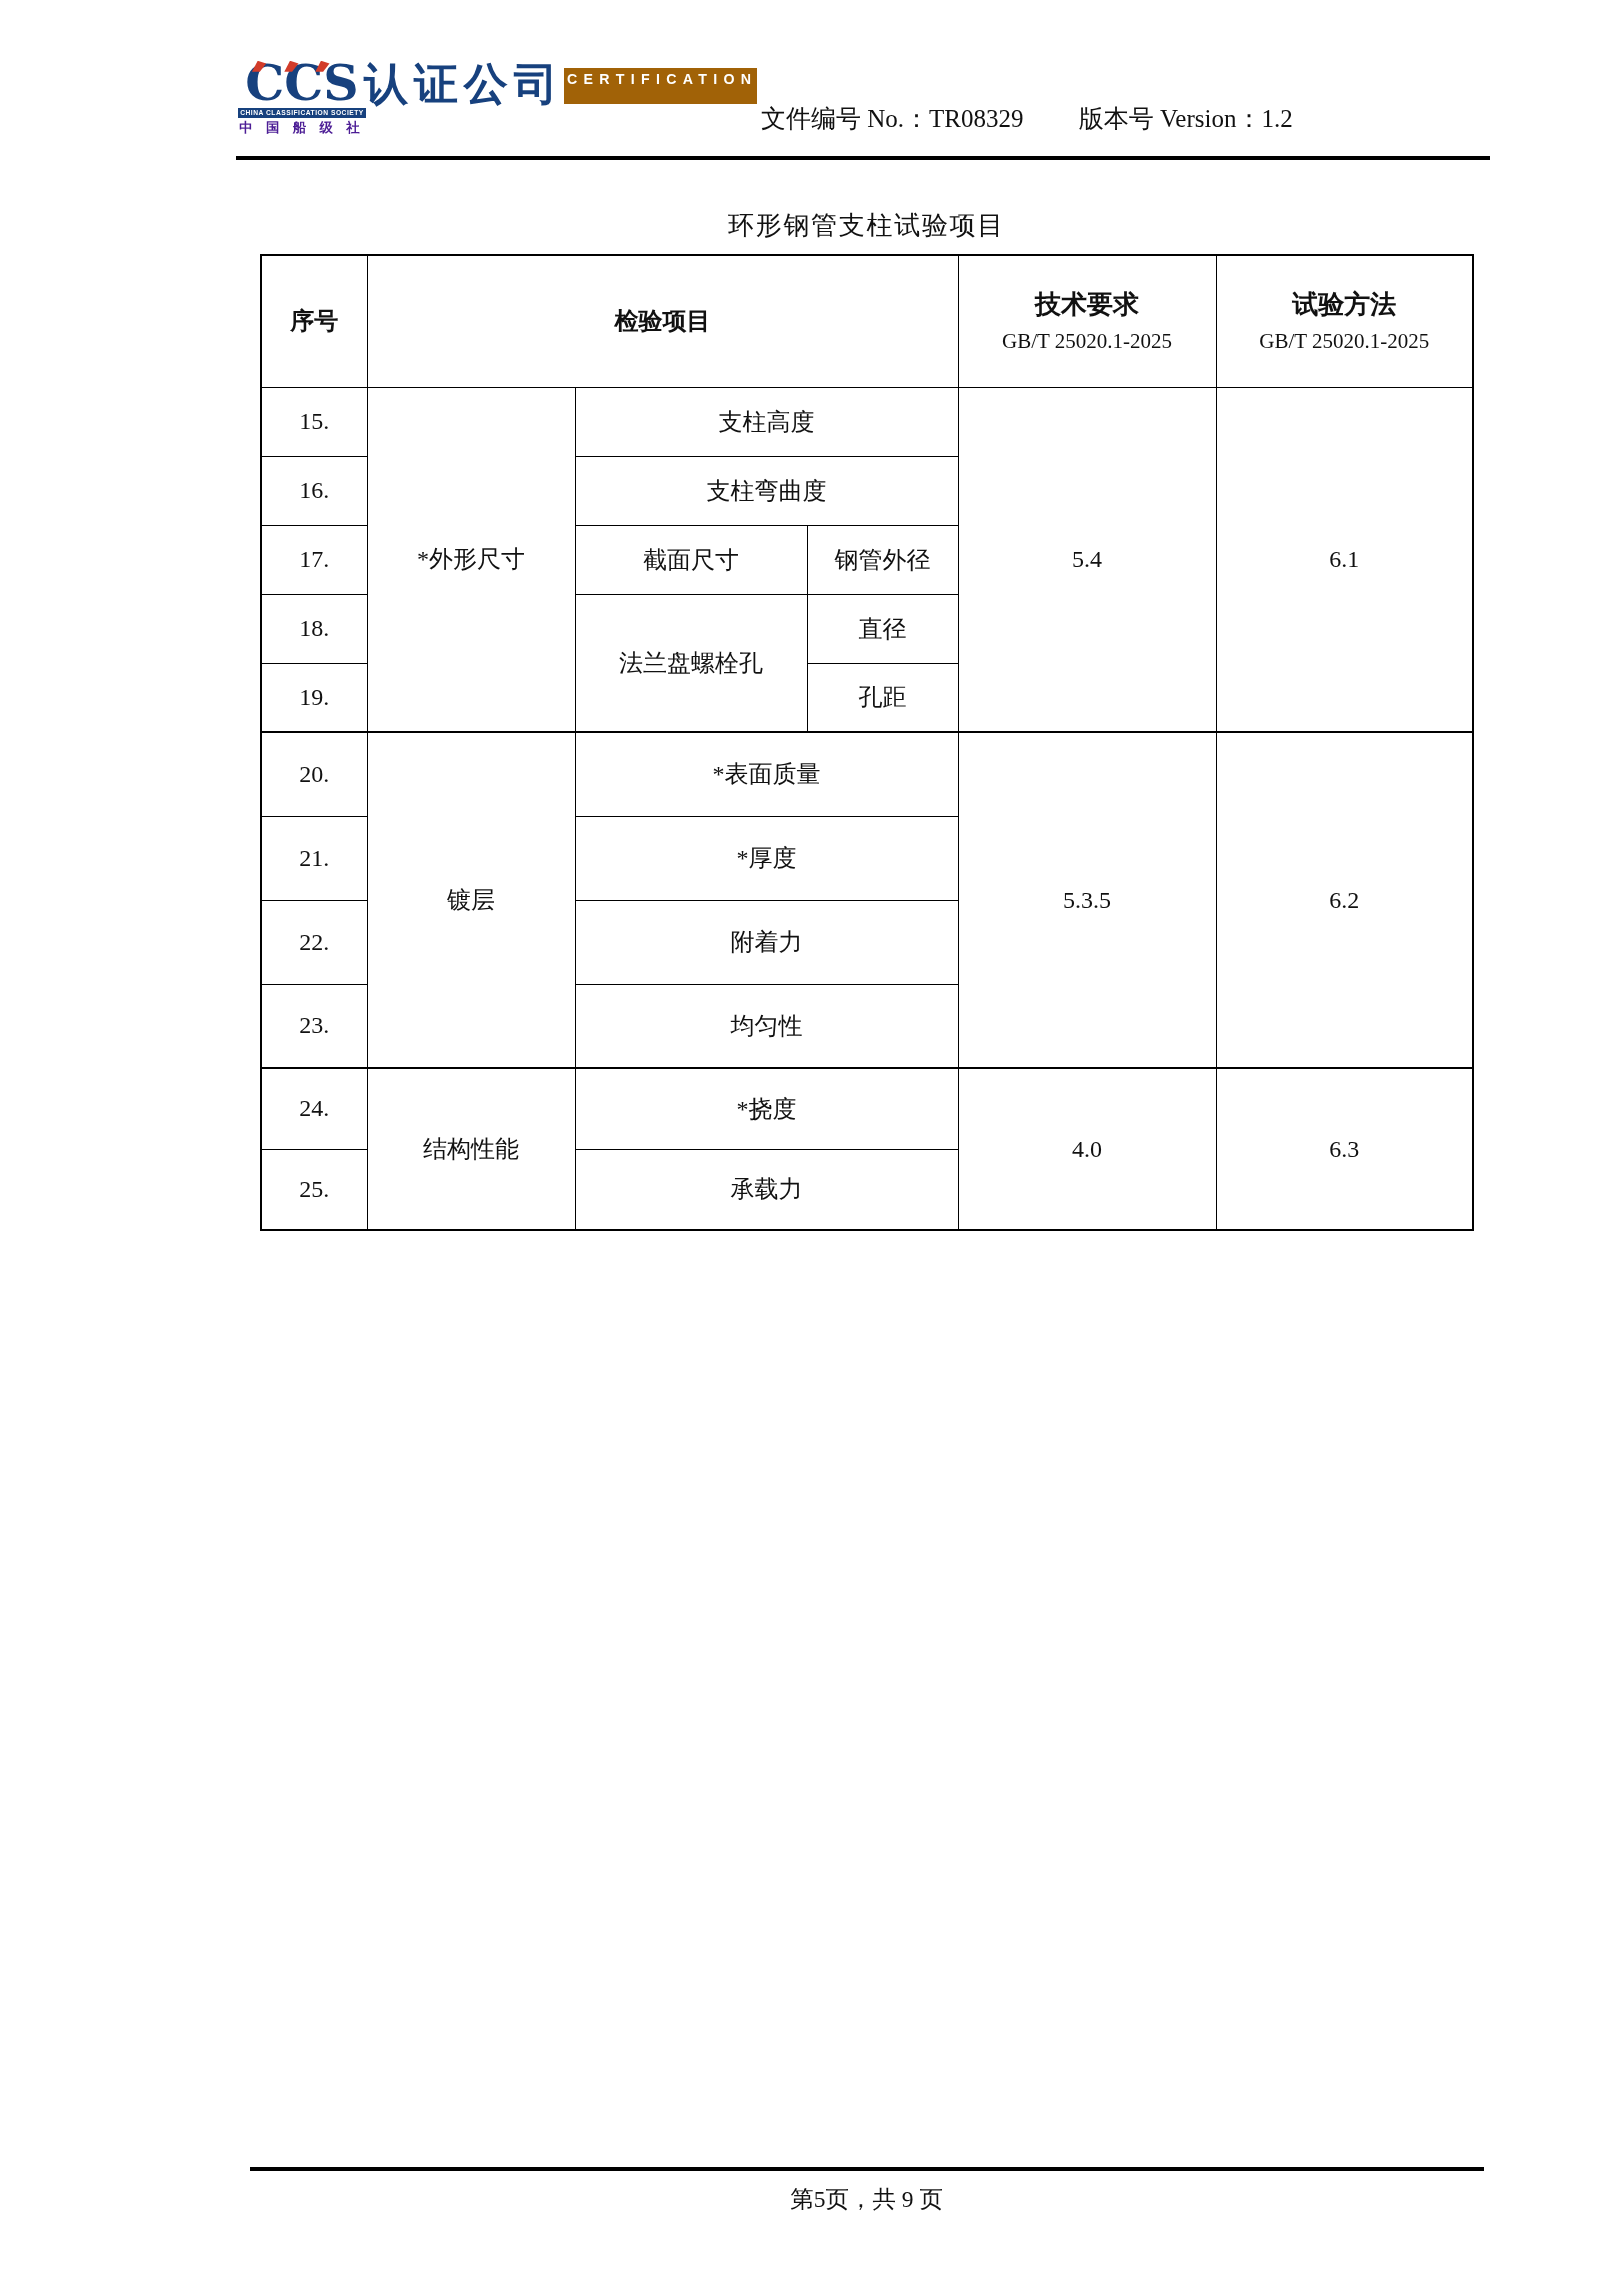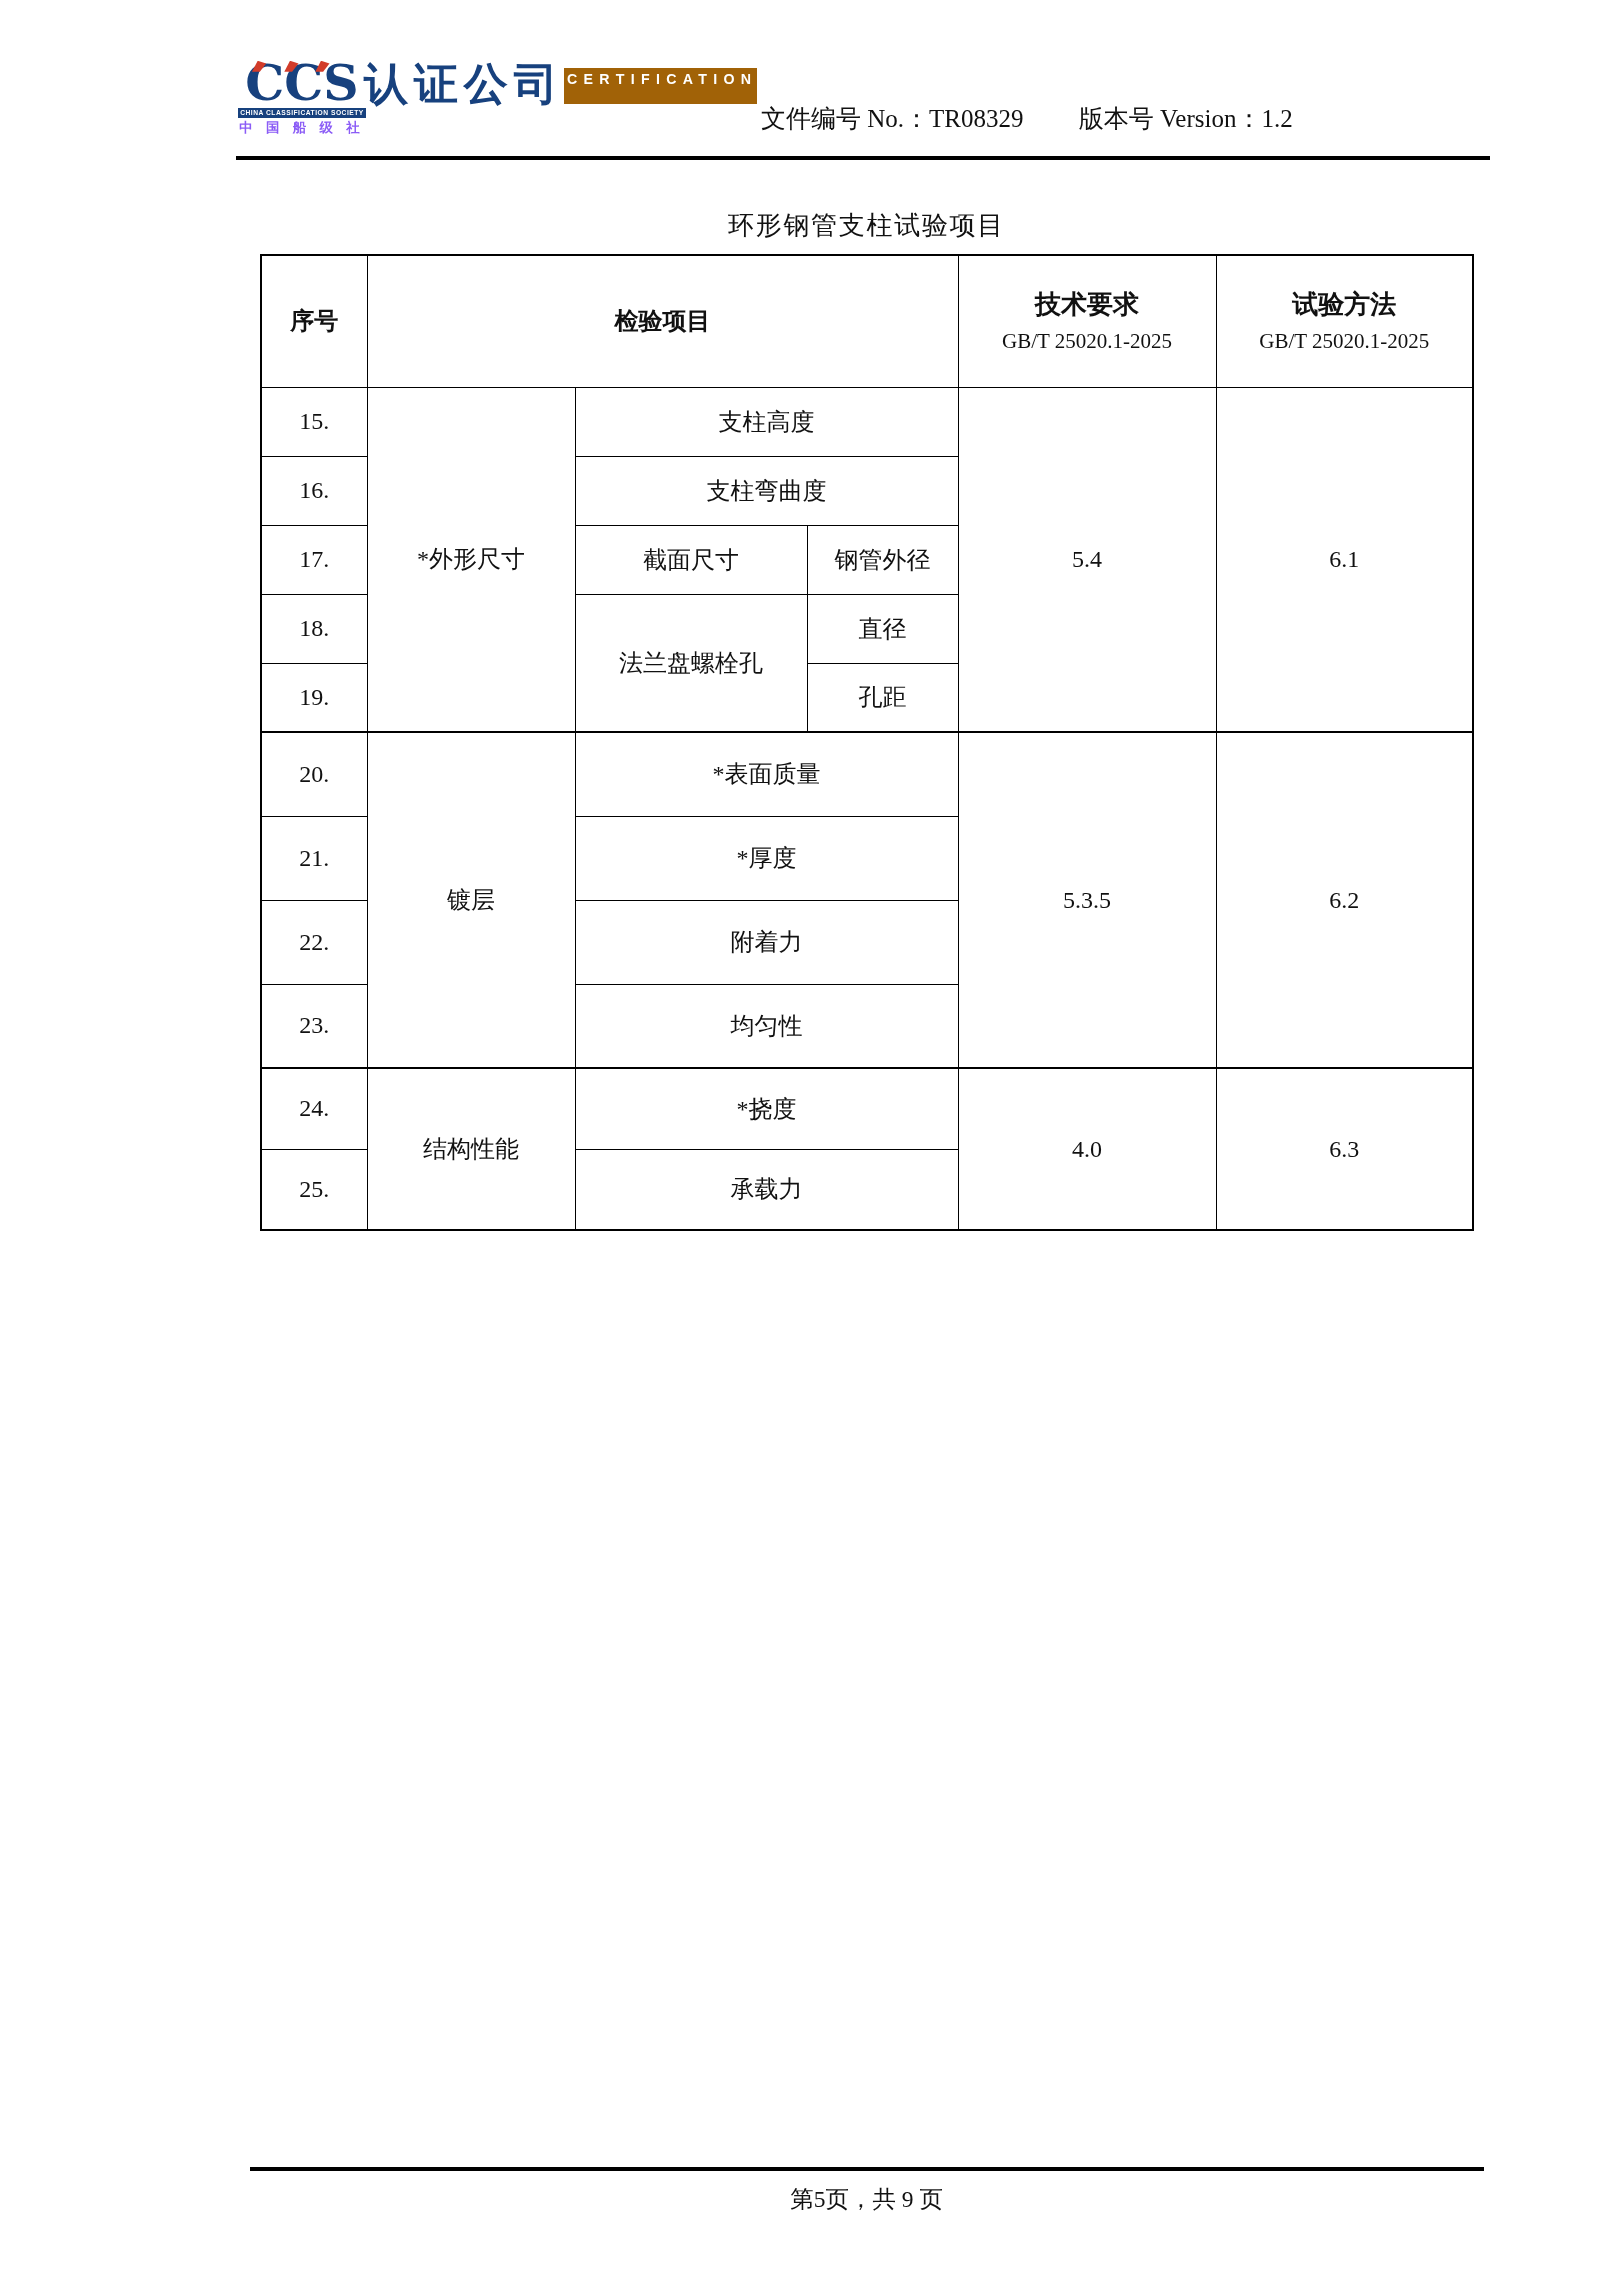--- a/index.html
+++ b/index.html
@@ -19,21 +19,21 @@
   }
   .flame{position:absolute;width:14.2px;height:11px;background:#D23C2A;
     clip-path:polygon(0 100%,40% 0,100% 25%,55% 100%);}
   .f1{left:6.7px;top:-4.2px}.f2{left:39px;top:-4.2px}.f3{left:70px;top:-4.2px}
   .soc-bar{
     margin-top:2.5px;background:#17417E;color:#fff;font-family:"Liberation Sans", sans-serif;
     font-size:6.7px;font-weight:bold;letter-spacing:0.5px;white-space:nowrap;
     padding:1.7px 2.5px;line-height:7.5px;
   }
   .soc-cn{
-    margin-top:1.7px;color:#8b5cf6;font-weight:bold;font-size:13.4px;letter-spacing:5px;
+    margin-top:1.7px;color:#4c1d95;font-weight:bold;font-size:13.4px;letter-spacing:5px;
     white-space:nowrap;line-height:15px;
   }
   .logo-right{display:flex;}
   .company{
     color:#17417E;font-weight:bold;font-size:44px;line-height:39px;letter-spacing:5.9px;
     white-space:nowrap;
   }
   .cert-bar{
     margin-top:3.4px;background:#a16207;color:#fff;font-family:"Liberation Sans", sans-serif;
     font-weight:bold;font-size:14.2px;letter-spacing:6.3px;text-align:center;

